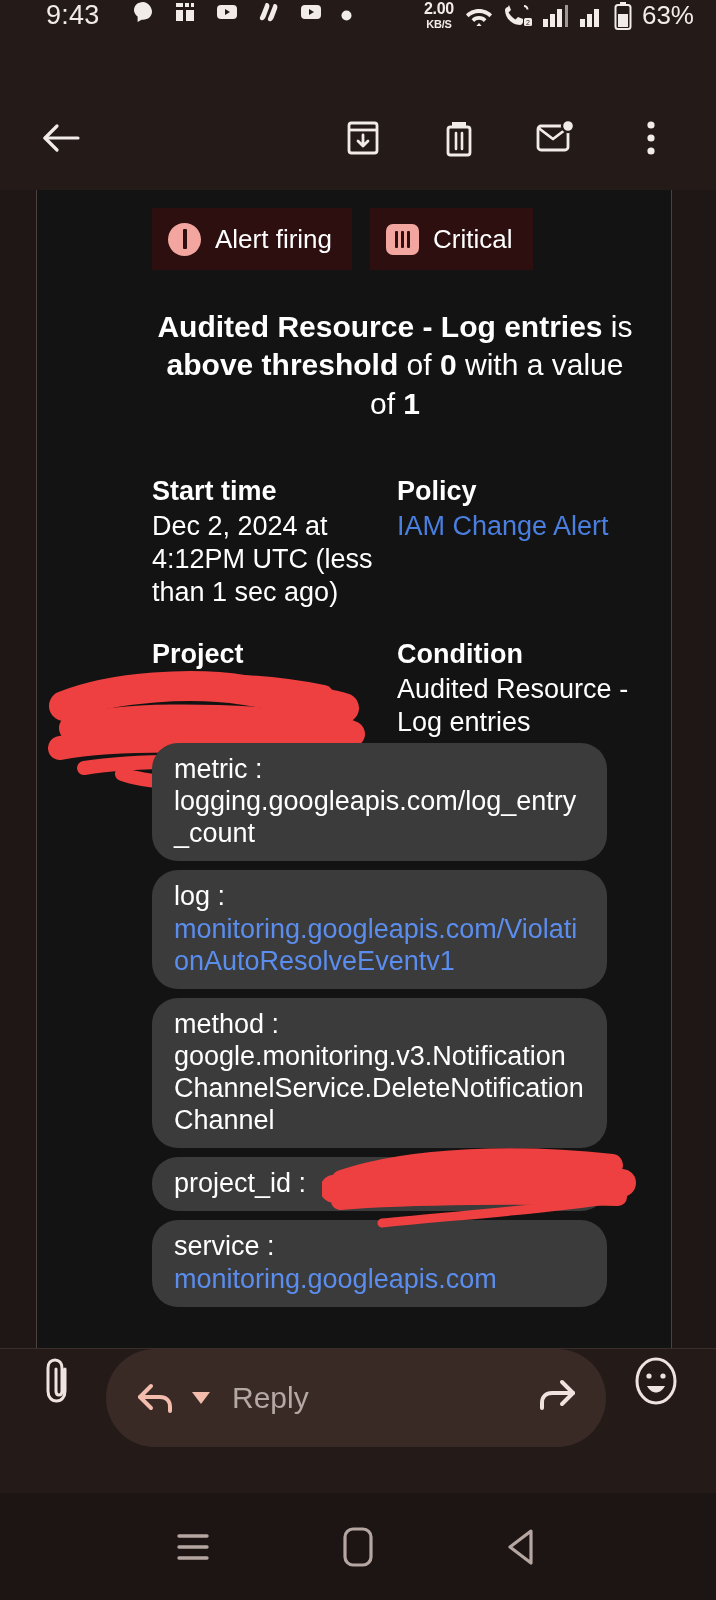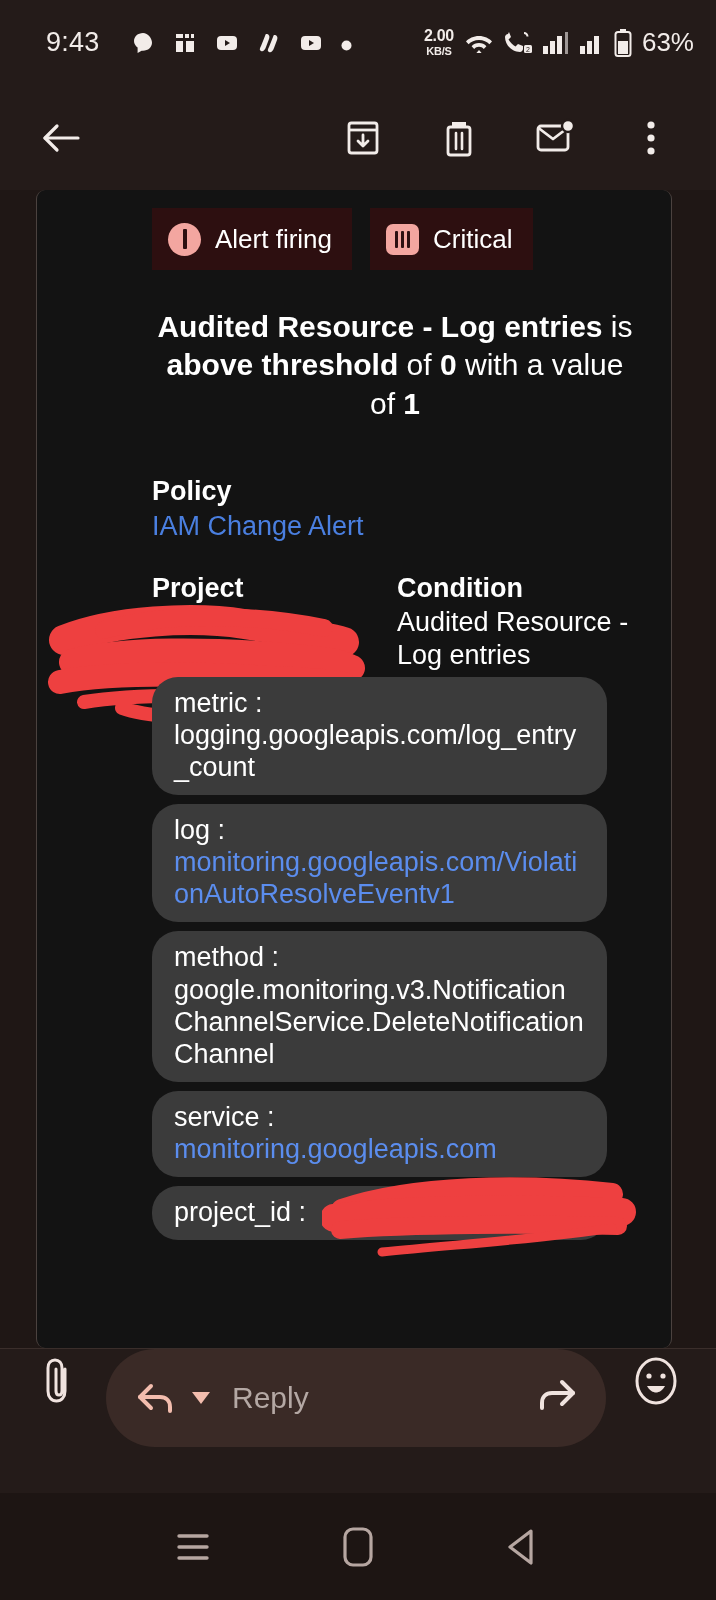--- a/index.html
+++ b/index.html
@@ -9,21 +9,21 @@
     font-family:"Liberation Sans", sans-serif;
     color:#ffffff;
     overflow:hidden;
     position:relative;
   }
 
   
   .statusbar{
     height:85px; width:100%;
     background:#241b19;
-    display:flex; align-items:center;
+    display:flex; align-items:flex-start;
     padding:0 22px 0 46px;
     position:relative;
   }
   .sb-time{
     font-size:27px; font-weight:400; color:#f2ece9;
     letter-spacing:0.2px;
   }
   .sb-left-icons{ display:flex; align-items:center; gap:18px; margin-left:32px; }
   .sb-ico{ width:24px; height:24px; display:block; }
   .sb-right{ margin-left:auto; display:flex; align-items:center; gap:9px; }
@@ -58,21 +58,20 @@
     background:#1f1715;
   }
   .msgcard{
     position:absolute;
     left:36px; right:44px; top:0; bottom:0;
     background:#131313;
     border-left:1px solid #4b423f;
     border-right:1px solid #4b423f;
     overflow:hidden;
     padding:0 3px 0 0;
-    border-radius:9px;
   }
   .inner{ padding:14px 30px 0 115px; }
 
   
   .badgerow{ display:flex; gap:18px; margin-top:4px; }
   .badge{
     display:flex; align-items:center; gap:14px;
     background:#2d0f10;
     padding:13px 20px 13px 16px;
     min-height:62px;
@@ -320,20 +319,24 @@
             </span>
           <span class="badge-label">Critical</span>
         </div>
       </div>
 
       <div class="headline">
         <b>Audited Resource - Log entries</b><span> is </span><b>above threshold</b><span> of </span><b>0</b><span> with a value of </span><b>1</b>
       </div>
 
       <div class="grid2">
+        <div class="col-a">
+          <div class="fieldlabel">Start time</div>
+          <div class="fieldvalue">Dec 2, 2024 at 4:12PM UTC (less than 1 sec ago)</div>
+        </div>
         <div class="col-b">
           <div class="fieldlabel">Policy</div>
           <div class="fieldvalue link">IAM Change Alert</div>
         </div>
       </div>
 
       <div class="grid2 second">
         <div class="col-a">
           <div class="fieldlabel">Project</div>
           <div class="blurredlink"></div>
@@ -360,37 +363,37 @@
         </div>
 
         <div class="chip wide">
           <span>log : </span><a href="#">monitoring.googleapis.com/ViolationAutoResolveEventv1</a>
         </div>
 
         <div class="chip wide">
           <span>method : </span><span>google.monitoring.v3.NotificationChannelService.DeleteNotificationChannel</span>
         </div>
 
-        <div class="chip wide">
-          <span>service : </span><br><a href="#">monitoring.googleapis.com</a>
-        </div>
-
         <div class="chip wide" style="position:relative;display:flex;justify-content:space-between;overflow:visible;">
           <span>project_id : </span>
           <span>5</span>
           <svg class="redact redact-projectid" width="330" height="95" viewBox="0 0 330 95">
             <g fill="none" stroke="#ee4040" stroke-linecap="round" stroke-linejoin="round">
               <path d="M20 42 C90 18, 200 16, 290 26" stroke-width="22"></path>
               <path d="M12 50 C90 40, 210 40, 300 44" stroke-width="28"></path>
               <path d="M18 62 C90 56, 210 56, 296 58" stroke-width="18"></path>
               <path d="M290 60 C230 70, 140 76, 60 84" stroke-width="9"></path>
             </g>
           </svg>
         </div>
 
+        <div class="chip wide">
+          <span>service : </span><br><a href="#">monitoring.googleapis.com</a>
+        </div>
+
       </div>
 
     </div>
   </div>
 </div>
 
 <div class="replybar">
   <div class="clipbtn">
     <svg width="34" height="52" viewBox="0 0 34 52">
         <path d="M24 14v22c0 6-3.5 10-8.5 10S7 42 7 36V13C7 8 10 5 14 5s7 3 7 8v23c0 2.5-1.3 4-3 4s-3-1.5-3-4V14" fill="none" stroke="#f0e3df" stroke-width="3" stroke-linecap="round" stroke-linejoin="round"></path>

